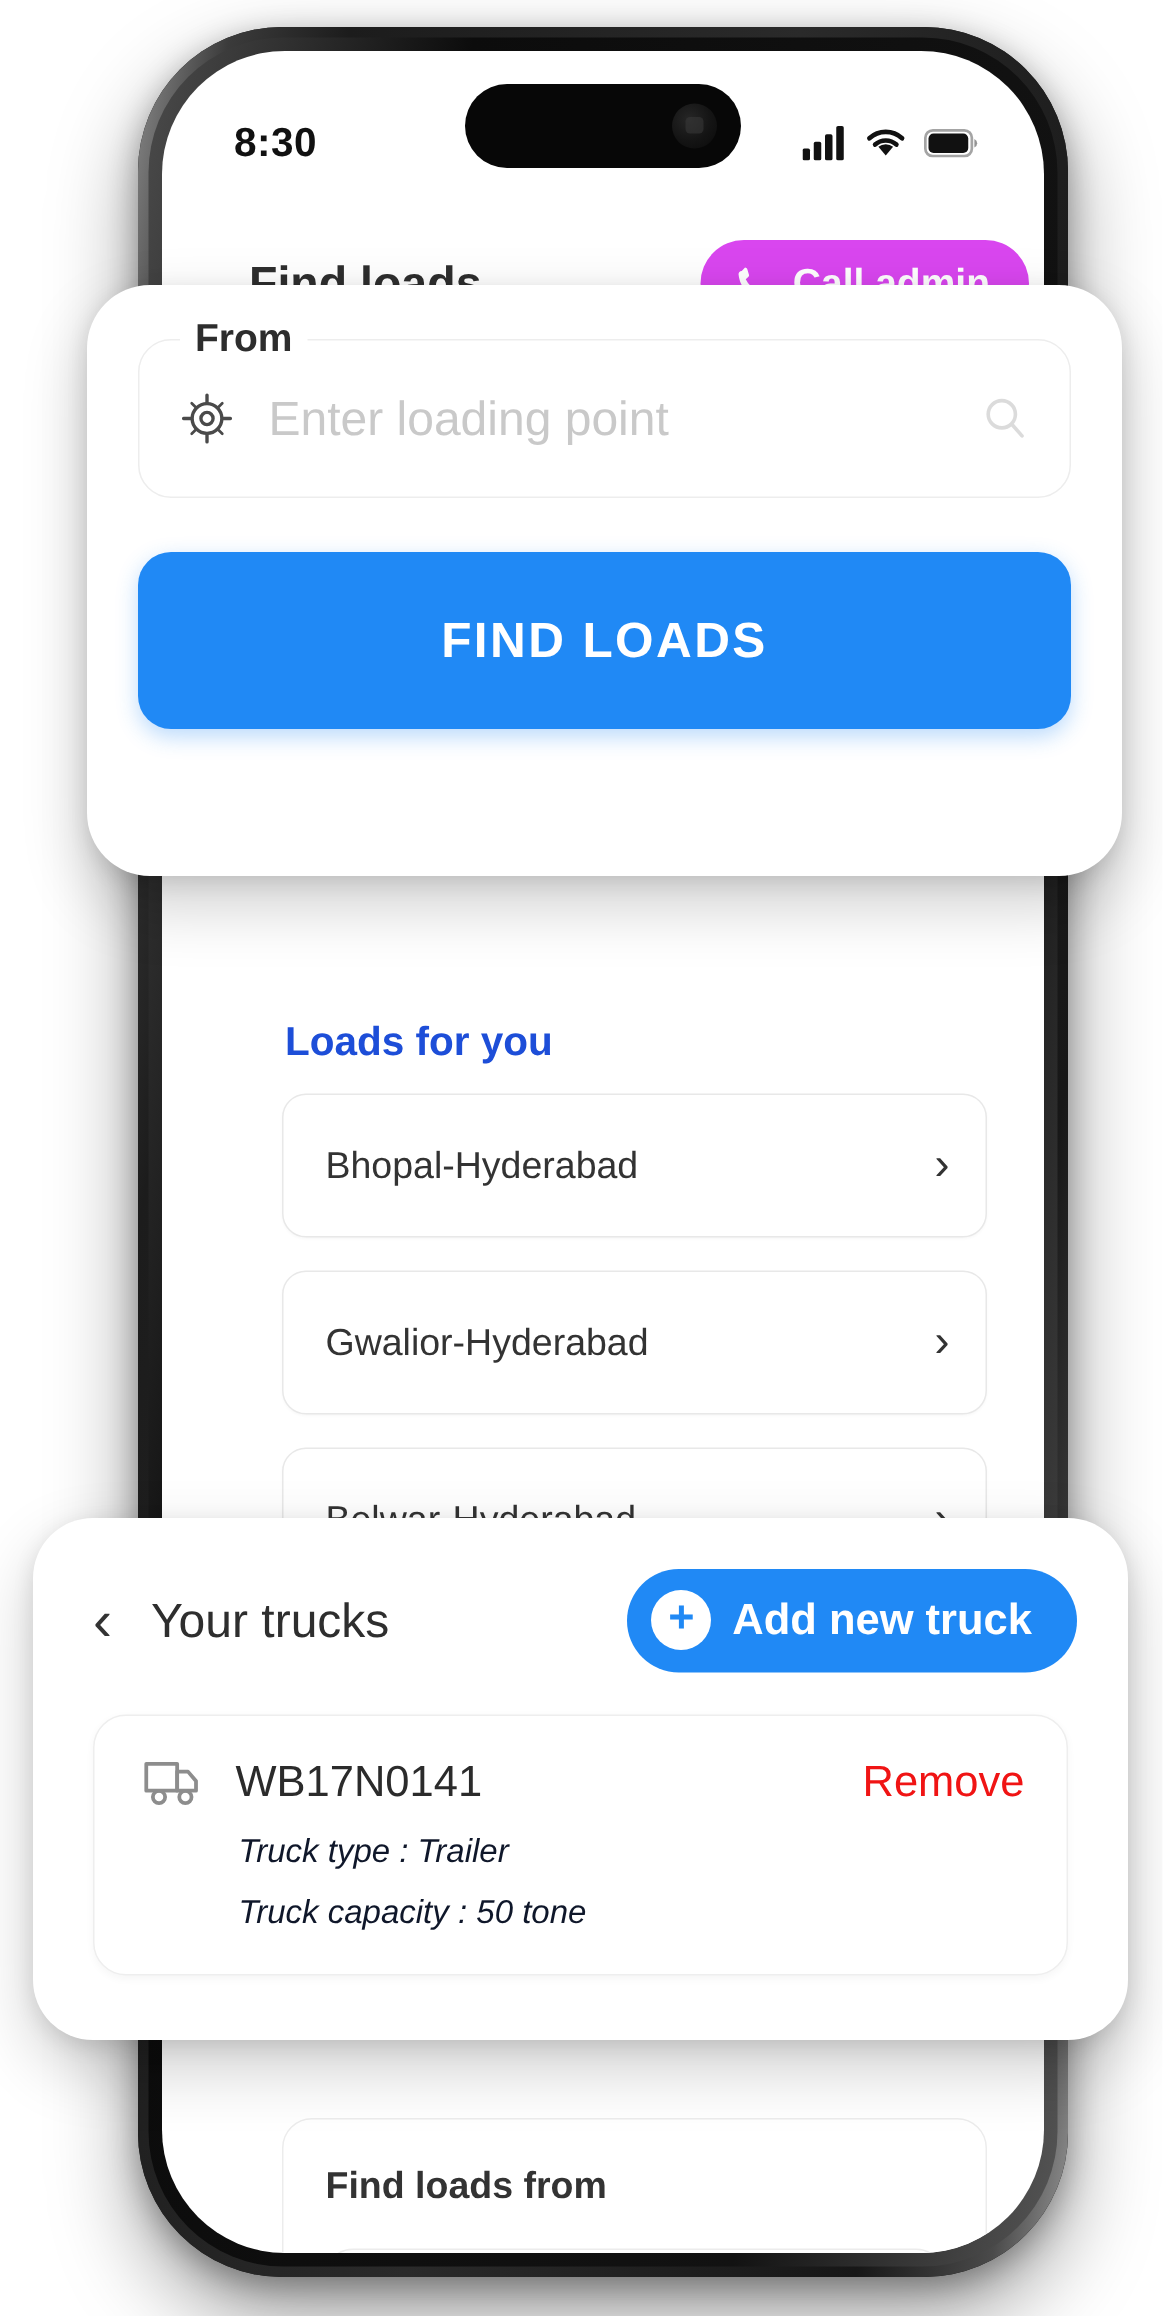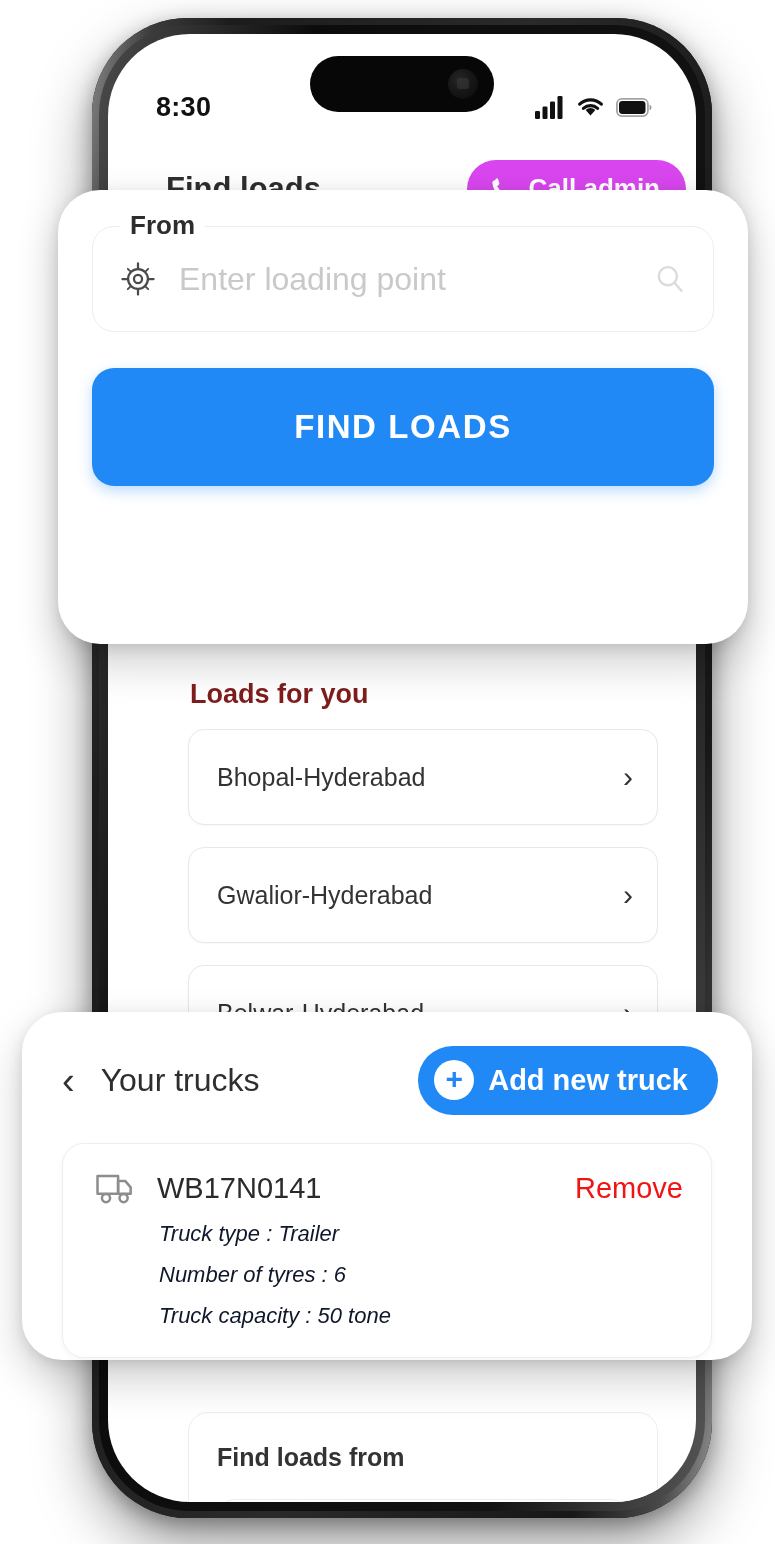--- a/index.html
+++ b/index.html
@@ -35,21 +35,21 @@
   
   .btn-side{ position:absolute; background:linear-gradient(180deg,#5a5a5a,#1e1e1e); border-radius:3px; }
   .btn-mute{ left:86px; top:300px; width:8px; height:40px; }
   .btn-vup { left:85px; top:372px; width:9px; height:74px; }
   .btn-vdn { left:85px; top:470px; width:9px; height:74px; }
   .btn-pwr { left:710px; top:420px; width:9px; height:116px; border-radius:3px;
              background:linear-gradient(180deg,#5a5a5a,#1e1e1e); position:absolute;}
 
   
   .statusbar{
-    position:absolute; left:0; top:16px; width:588px; height:92px;
+    position:absolute; left:0; top:4px; width:588px; height:92px;
     display:flex; align-items:center; justify-content:space-between;
     padding:22px 44px 0 48px;
   }
   .st-time{ font-size:27px; font-weight:700; color:#111; letter-spacing:.3px; }
   .st-right{ display:flex; align-items:center; gap:11px; }
   .island{
     position:absolute; left:50%; transform:translateX(-50%); top:22px;
     width:184px; height:56px; border-radius:28px; background:#070707;
   }
   .island .lens{
@@ -71,21 +71,21 @@
   .call-admin{
     display:flex; align-items:center; gap:12px;
     background:#d946ef; color:#fff; border:none;
     padding:13px 26px 14px 22px; border-radius:34px;
     font-family:inherit; font-size:26px; font-weight:700; white-space:nowrap;
   }
 
   
   .loads-head{
     position:absolute; left:82px; top:645px;
-    font-size:27px; font-weight:700; color:#7f1d1d;
+    font-size:27px; font-weight:700; color:#1d4ed8;
   }
   .loads-list{ position:absolute; left:80px; top:695px; width:470px; }
   .load-row{
     height:96px; border:1.5px solid #e8e8e8; border-radius:16px; background:#fff;
     display:flex; align-items:center; justify-content:space-between;
     padding:0 24px 0 28px; margin-bottom:22px;
     box-shadow:0 1px 2px rgba(0,0,0,.03);
   }
   .load-name{ font-size:25px; color:#333; }
   .chev{ color:#333; font-size:30px; line-height:1; font-weight:400; }
@@ -96,21 +96,21 @@
     padding:30px 0 0 28px;
   }
   .findfrom-title{ font-size:25px; font-weight:700; color:#333; }
   .findfrom-inner{
     position:absolute; left:28px; top:86px; width:412px; height:80px;
     border:1.5px solid #ececec; border-radius:18px; background:#fff;
   }
 
   
   .search-card{
-    position:absolute; left:58px; top:190px; width:690px; height:454px;
+    position:absolute; left:58px; top:190px; width:690px; height:394px;
     background:#fff; border-radius:42px;
     box-shadow:0 18px 44px rgba(0,0,0,.20), 0 4px 14px rgba(0,0,0,.10);
     padding:36px 34px 30px 34px;
   }
   .field-wrap{ position:relative; margin-bottom:36px; }
   .field-box{
     height:106px; border:1.6px solid #ededed; border-radius:22px; background:#fff;
     display:flex; align-items:center; padding:0 26px 0 26px; gap:22px;
   }
   .field-label{
@@ -283,18 +283,17 @@
             <path d="M1.6 3.3h13.1v11.4H1.6z" stroke="#8d8d8d" stroke-width="1.6" fill="none" stroke-linejoin="round"></path>
             <path d="M14.7 6.6h4.6l3.4 4v4.1h-8z" stroke="#8d8d8d" stroke-width="1.6" fill="none" stroke-linejoin="round"></path>
             <circle cx="7" cy="17.4" r="2.6" stroke="#8d8d8d" stroke-width="1.6" fill="none"></circle>
             <circle cx="18.2" cy="17.4" r="2.6" stroke="#8d8d8d" stroke-width="1.6" fill="none"></circle>
           </svg>
         </span>
         <span class="truck-plate">WB17N0141</span>
         <button class="remove-link">Remove</button>
       </div>
       <div class="truck-line">Truck type : Trailer</div>
-      <div class="truck-line">Number of tyres : 6</div>
       <div class="truck-line">Truck capacity : 50 tone</div>
     </div>
   </div>
 
 </div>
 
 </body></html>

